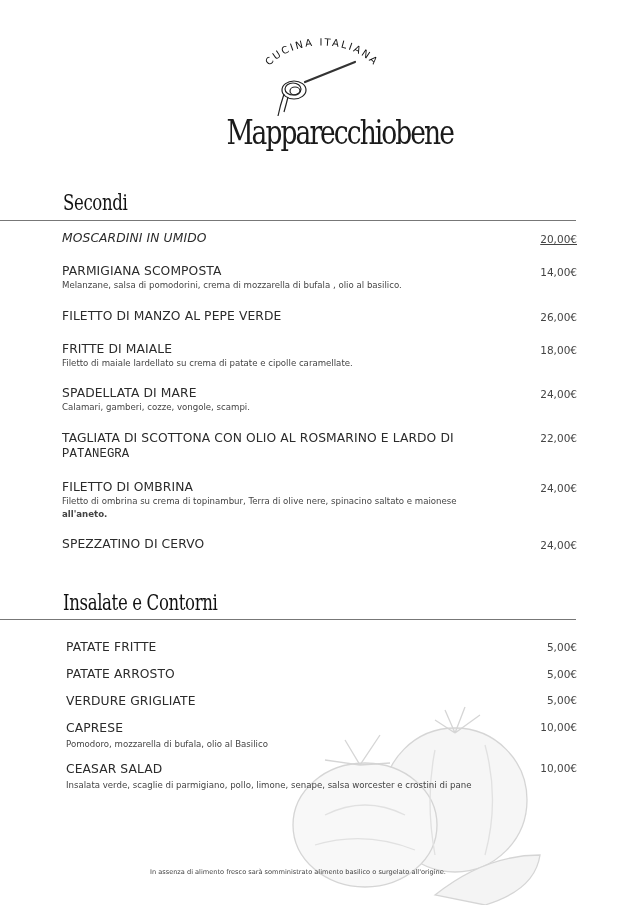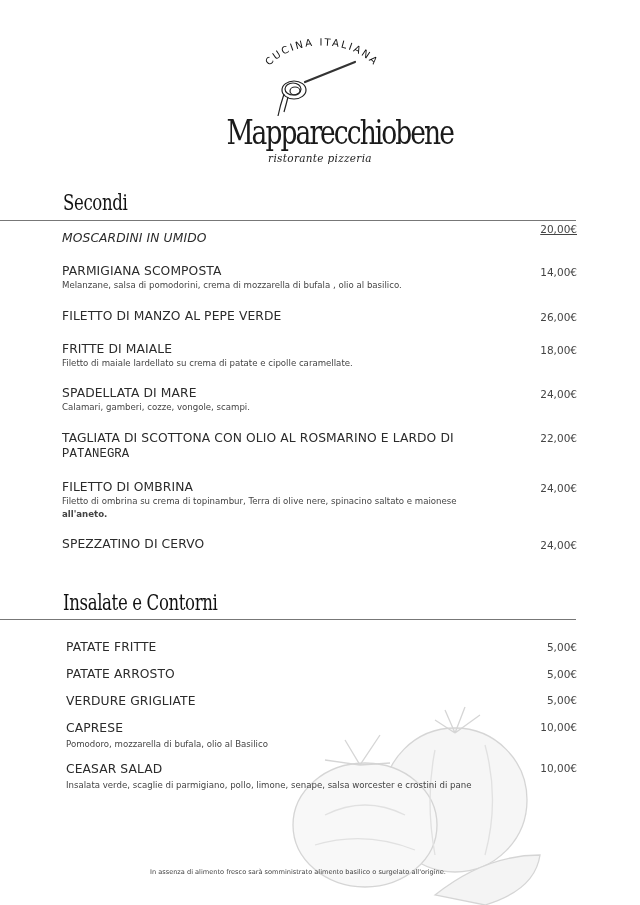--- a/index.html
+++ b/index.html
@@ -51,28 +51,27 @@
 
     <g stroke="#222" stroke-width="1.2" fill="none">
       <ellipse cx="94" cy="70" rx="12" ry="9"></ellipse>
       <ellipse cx="93" cy="69" rx="8" ry="6"></ellipse>
       <ellipse cx="95" cy="71" rx="5" ry="4"></ellipse>
       <path d="M 84 74 Q 80 86 78 96"></path>
       <path d="M 88 77 Q 86 85 84 92"></path>
     </g>
   </svg>
   <div class="brand">Mapparecchiobene</div>
-  <div class="tagline">ristorante pizzeria</div>
 </div>
 
 <div class="section-title" style="top:189px;">Secondi</div>
 <div class="rule" style="top:220px;"></div>
 
 <div class="item-name" style="left:62px; top:231px;font-style:italic;">MOSCARDINI IN UMIDO</div>
-<div class="item-price" style="top:223px;text-decoration:underline;">20,00€</div>
+<div class="item-price" style="top:233px;text-decoration:underline;">20,00€</div>
 
 <div class="item-name" style="left:62px; top:264px;">PARMIGIANA SCOMPOSTA</div>
 <div class="item-desc" style="left:62px; top:279px;">Melanzane, salsa di pomodorini, crema di mozzarella di bufala , olio al basilico.</div>
 <div class="item-price" style="top:266px;">14,00€</div>
 
 <div class="item-name" style="left:62px; top:309px;">FILETTO DI MANZO AL PEPE VERDE</div>
 <div class="item-price" style="top:311px;">26,00€</div>
 
 <div class="item-name" style="left:62px; top:342px;">FRITTE DI MAIALE</div>
 <div class="item-desc" style="left:62px; top:357px;">Filetto di maiale lardellato su crema di patate e cipolle caramellate.</div>

